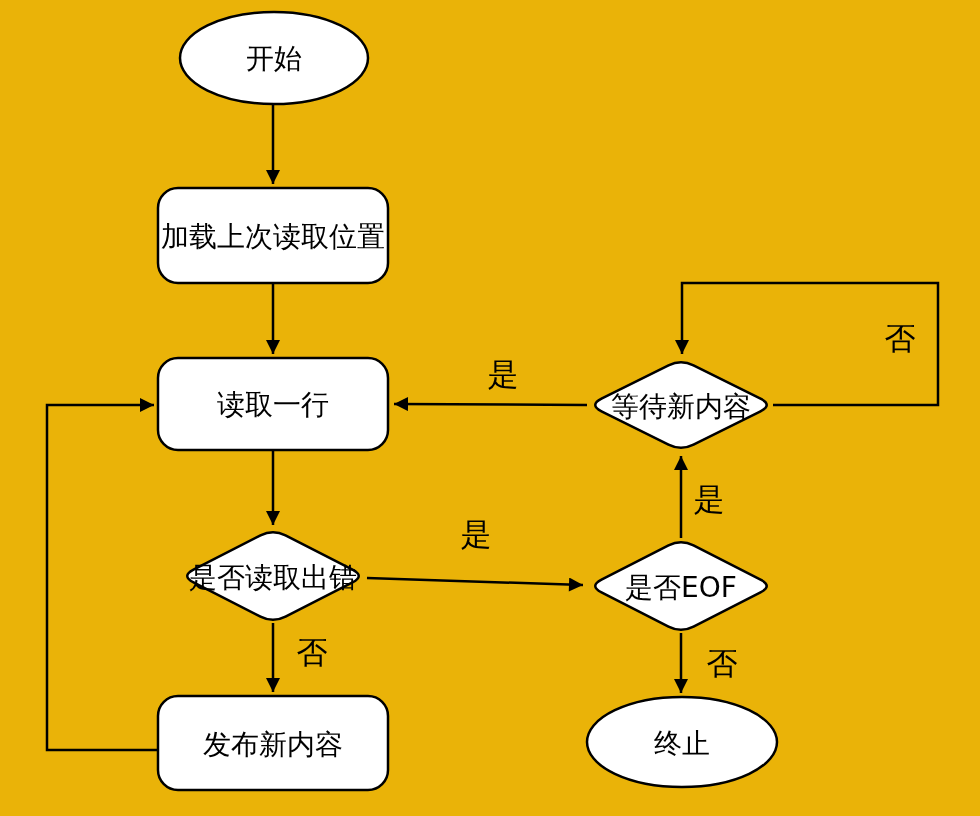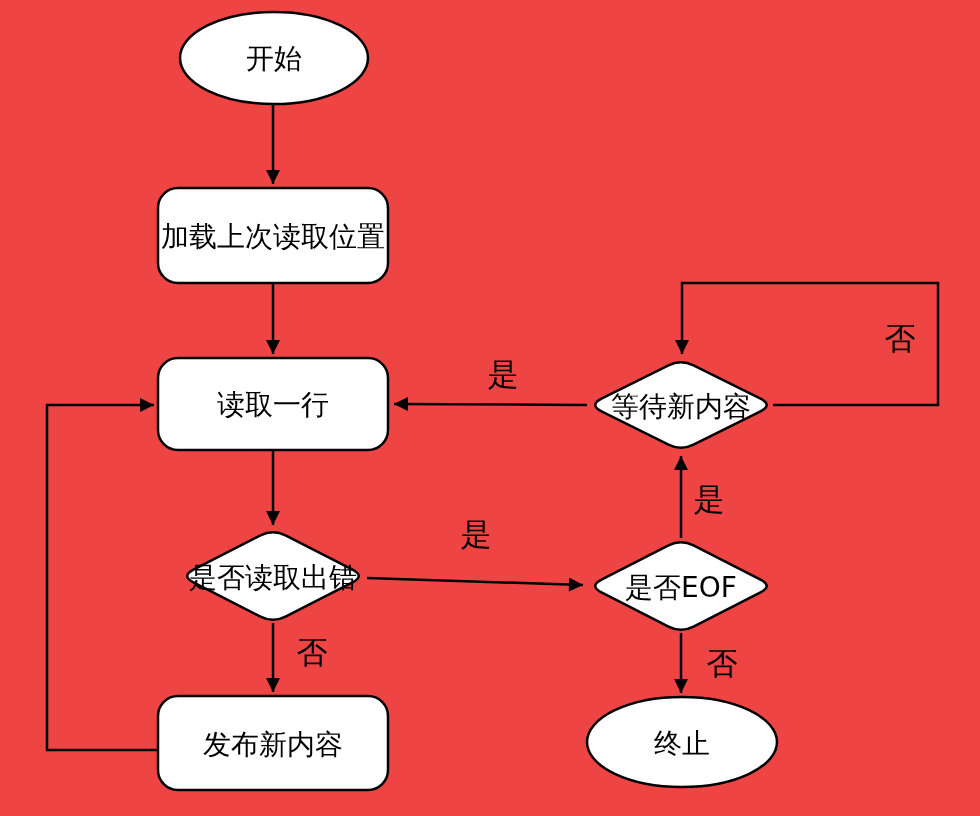--- a/index.html
+++ b/index.html
@@ -4,21 +4,21 @@
 <style>
   html, body {
     margin: 0;
     padding: 0;
     background: #ffffff;
   }
   .canvas {
     position: relative;
     width: 980px;
     height: 816px;
-    background: #ef4444;
+    background: #eab308;
     font-family: "DejaVu Sans", sans-serif;
   }
   svg { display: block; }
   .shape {
     fill: #ffffff;
     stroke: #000000;
     stroke-width: 2.5;
   }
   .edge {
     fill: none;

